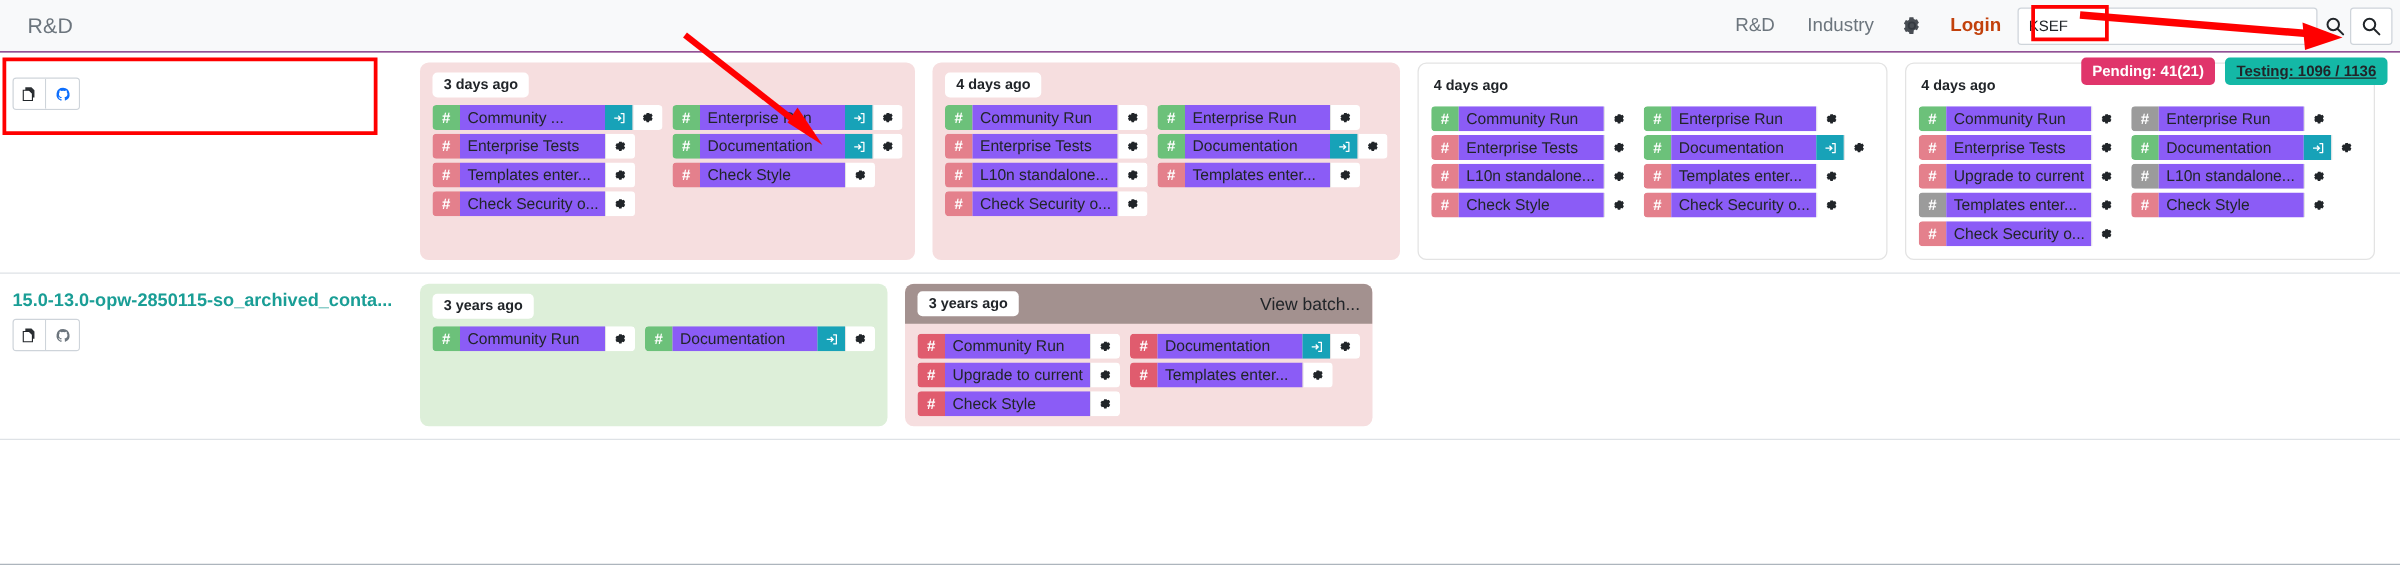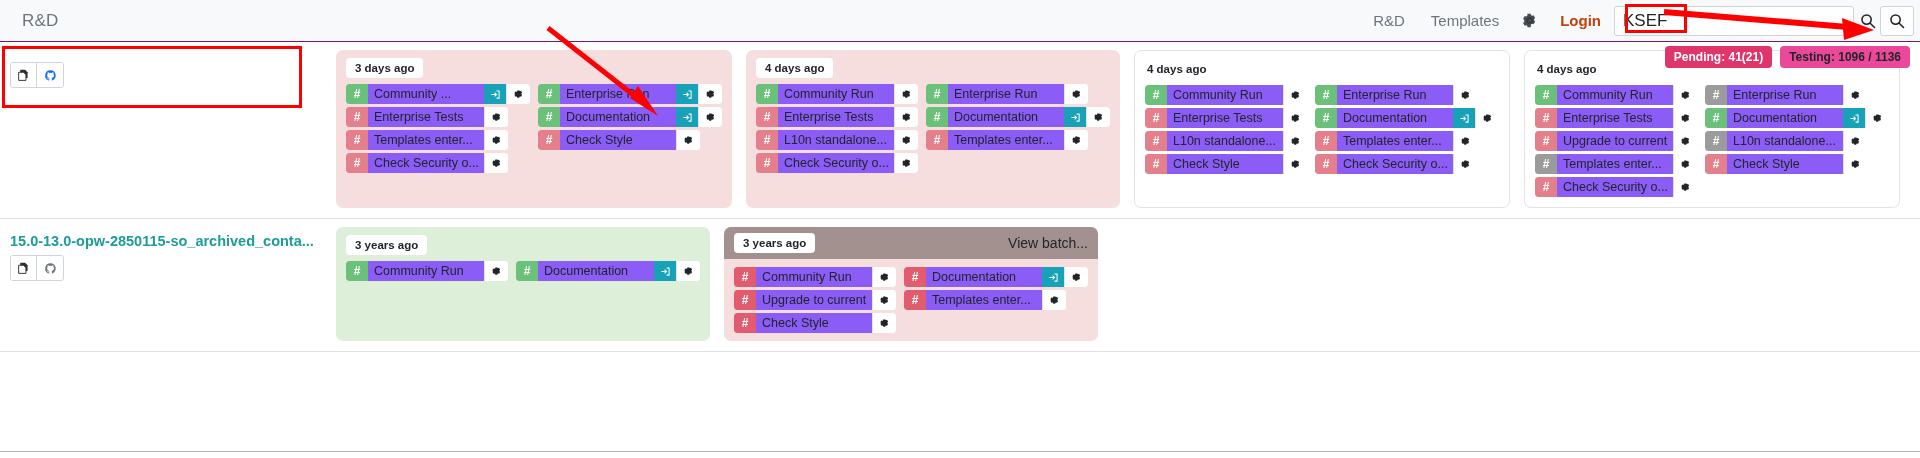--- a/index.html
+++ b/index.html
@@ -34,21 +34,21 @@
     padding: 6px 13px; text-decoration: none; white-space: nowrap;
   }
   .nav-link.login { color: #c2410c; font-weight: bold; }
   .nav-gear { padding: 6px 10px; display: flex; align-items: center; color: #343a40; }
   .nav-gear svg { width: 15px; height: 15px; display: block; }
 
   .search-wrap { position: relative; display: flex; align-items: center; }
   .search-input {
     width: 240px; height: 30px;
     border: 1px solid #ced4da; border-radius: 3px;
-    background: #fff; font-size: 17px; color: #212529;
+    background: #fff; font-size: 12px; color: #212529;
     padding: 0 8px; font-family: "Liberation Sans", sans-serif;
     outline: none;
   }
   .search-btn {
     width: 34px; height: 30px; margin-left: 4px;
     border: 1px solid #ced4da; border-radius: 3px;
     background: #fff; display: flex; align-items: center; justify-content: center;
     cursor: pointer;
   }
   .search-btn svg { width: 16px; height: 16px; }
@@ -65,21 +65,21 @@
   
   .badges-row {
     position: absolute; right: 10px; top: 46px;
     display: flex; gap: 8px; z-index: 20;
   }
   .badge {
     font-size: 12px; font-weight: bold; color: #fff;
     padding: 4px 9px; border-radius: 4px; white-space: nowrap;
   }
   .badge.pending { background: #e0356b; }
-  .badge.testing { background: #ec4899; color: #212529; }
+  .badge.testing { background: #14b8a6; color: #212529; text-decoration: underline; }
 
   
   .content { position: relative; }
   .build-row {
     display: flex; align-items: flex-start;
     border-bottom: 1px solid #dee2e6;
     padding: 8px 0 10px 0;
     min-height: 110px;
   }
   .row-tail { height: 100px; border-bottom: 1px solid #adb5bd; }
@@ -169,21 +169,21 @@
   .annot { position: absolute; pointer-events: none; z-index: 35; }
 </style>
 </head>
 <body>
 
 <div class="navbar">
   <span class="brand">R&amp;D</span>
 
   <div class="nav-right">
     <a class="nav-link">R&amp;D</a>
-    <a class="nav-link">Templates</a>
+    <a class="nav-link">Industry</a>
     <span class="nav-gear">
       <svg viewBox="0 0 16 16" fill="#343a40">
           <path d="M8 4.5a3.5 3.5 0 100 7 3.5 3.5 0 000-7zm0 5.5a2 2 0 110-4 2 2 0 010 4z"></path>
           <path d="M9.3.8l.35 1.6c.4.15.78.35 1.12.6l1.55-.5 1.7 2.95-1.2 1.1c.04.2.05.42.05.65s-.01.45-.05.65l1.2 1.1-1.7 2.95-1.55-.5c-.34.25-.72.45-1.12.6L9.3 15.2H5.9l-.35-1.6a5.2 5.2 0 01-1.12-.6l-1.55.5-1.7-2.95 1.2-1.1A5 5 0 012.33 8c0-.23.01-.45.05-.65l-1.2-1.1 1.7-2.95 1.55.5c.34-.25.72-.45 1.12-.6L5.9.8h3.4z" opacity=".9"></path>
         </svg>
     </span>
     <a class="nav-link login">Login</a>
 
     <div class="search-wrap">
       <input class="search-input" type="text" value="KSEF" style="">

